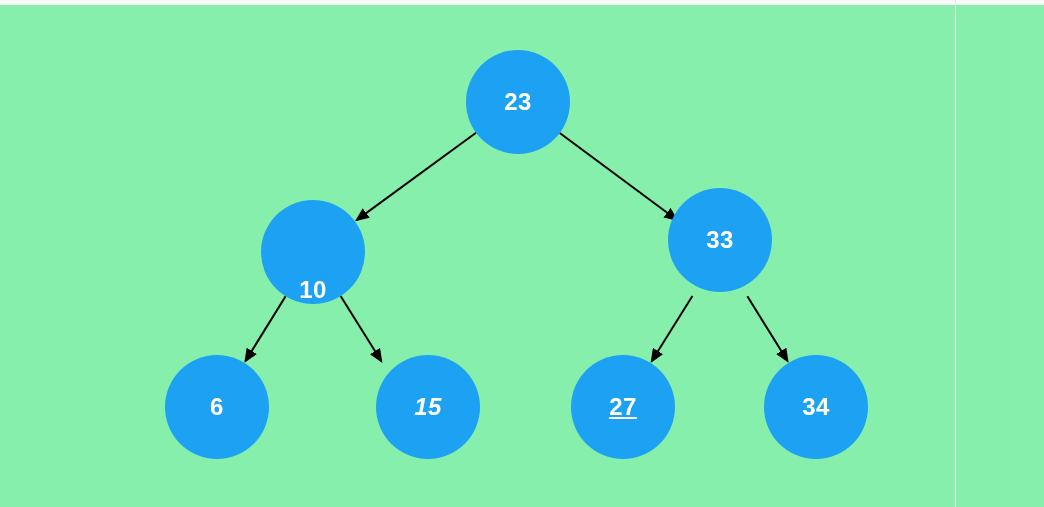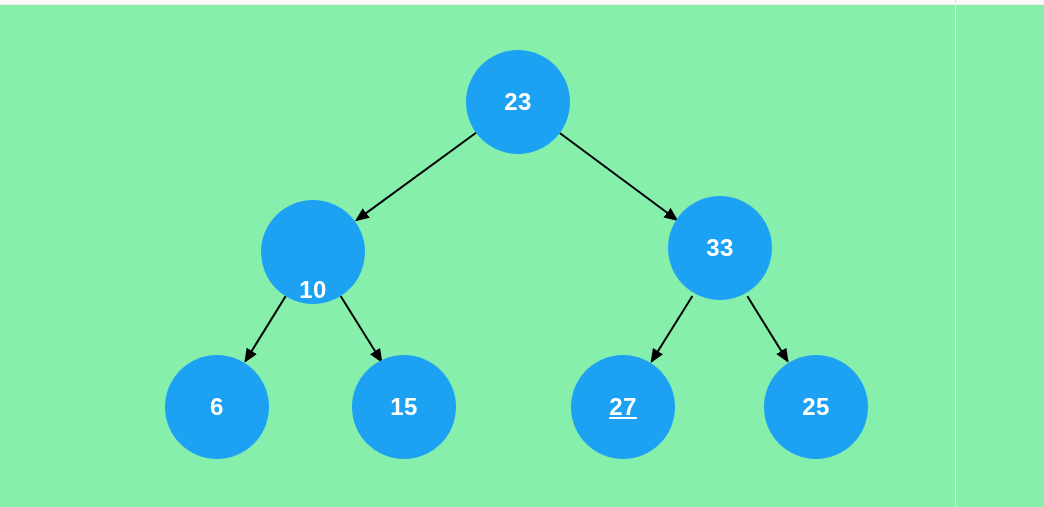--- a/index.html
+++ b/index.html
@@ -71,30 +71,30 @@
         <line x1="747.3802580252047" y1="296.2077082698618" x2="787.566655127672" y2="361.0919952582204" stroke="#000000" stroke-width="2" marker-end="url(#arrowhead)"></line>
       </g>
   </svg>
   <div id="node-layer">
       <div class="node" style="left: 466px; top: 50px; background: rgb(29, 161, 242); color: rgb(255, 255, 255);">
         <span>23</span>
       </div>
       <div class="node" style="left: 261px; top: 200px; background: rgb(29, 161, 242); color: rgb(255, 255, 255); align-items: flex-end;">
         <span>10</span>
       </div>
-      <div class="node" style="left: 668px; top: 196px; background: rgb(29, 161, 242); color: rgb(255, 255, 255); justify-content: center;">
+      <div class="node" style="left: 668px; top: 188px; background: rgb(29, 161, 242); color: rgb(255, 255, 255); justify-content: center;">
         <span>33</span>
       </div>
       <div class="node" style="left: 165px; top: 355px; background: rgb(29, 161, 242); color: rgb(255, 255, 255);">
         <span>6</span>
       </div>
-      <div class="node" style="left: 352px; top: 355px; background: rgb(29, 161, 242); color: rgb(255, 255, 255);">
+      <div class="node" style="left: 376px; top: 355px; background: rgb(29, 161, 242); color: rgb(255, 255, 255); font-style: italic;">
         <span>15</span>
       </div>
       <div class="node" style="left: 571px; top: 355px; background: rgb(29, 161, 242); color: rgb(255, 255, 255); text-decoration: underline;">
         <span>27</span>
       </div>
       <div class="node" style="left: 764px; top: 355px; background: rgb(29, 161, 242); color: rgb(255, 255, 255);">
-        <span>25</span>
+        <span>34</span>
       </div>
     </div>
   <div class="divider"></div>
 </div>
 
 </body></html>

